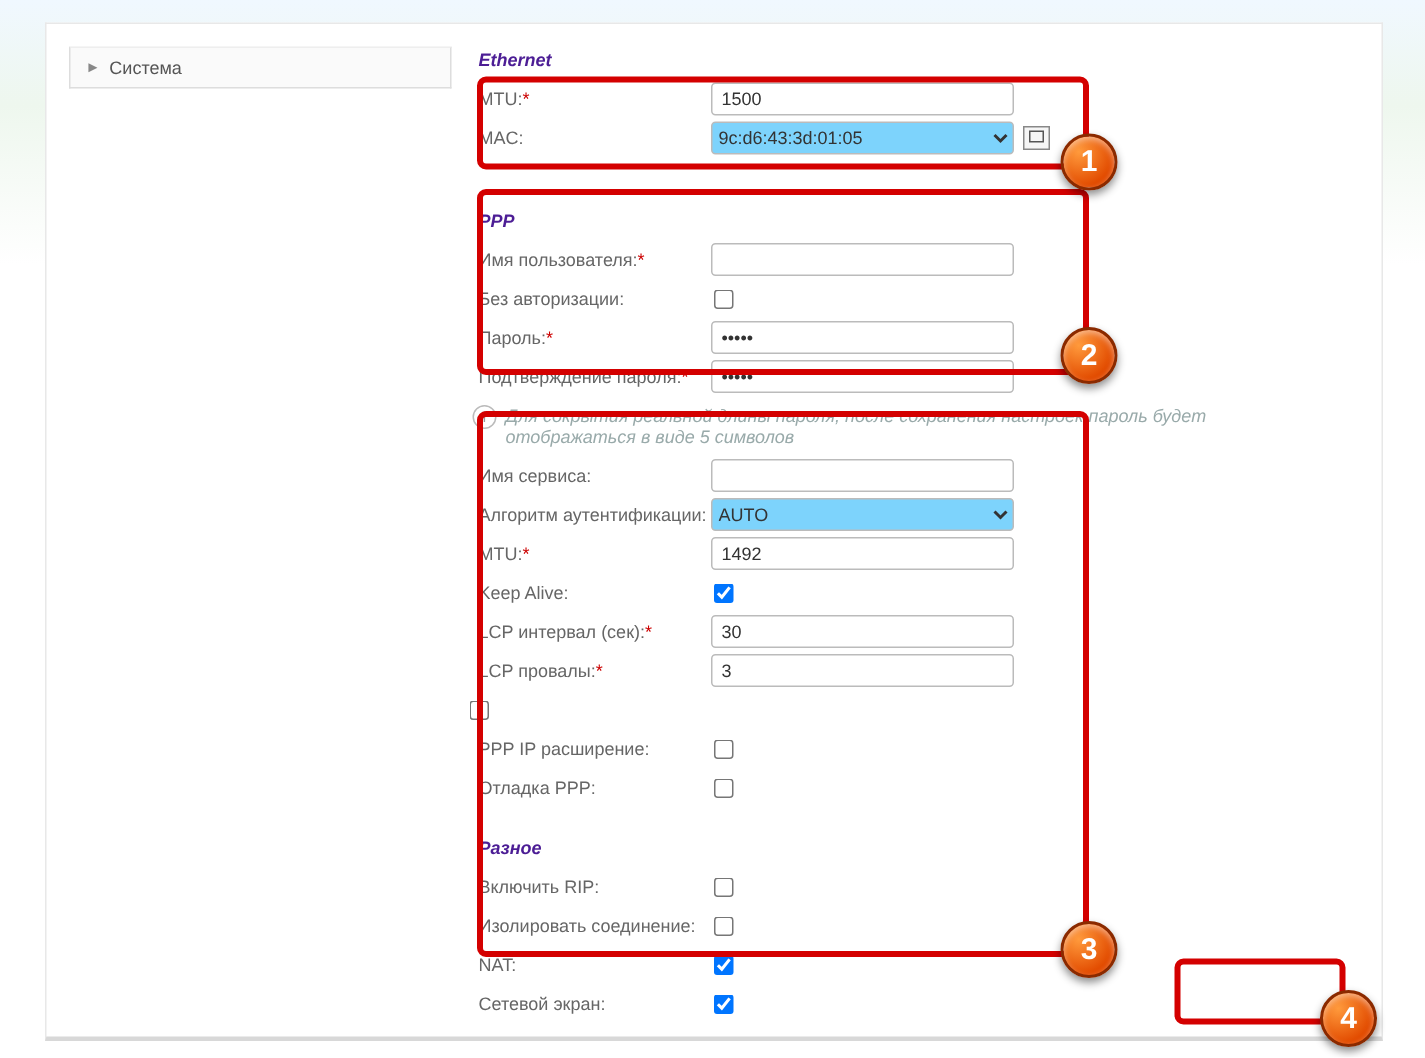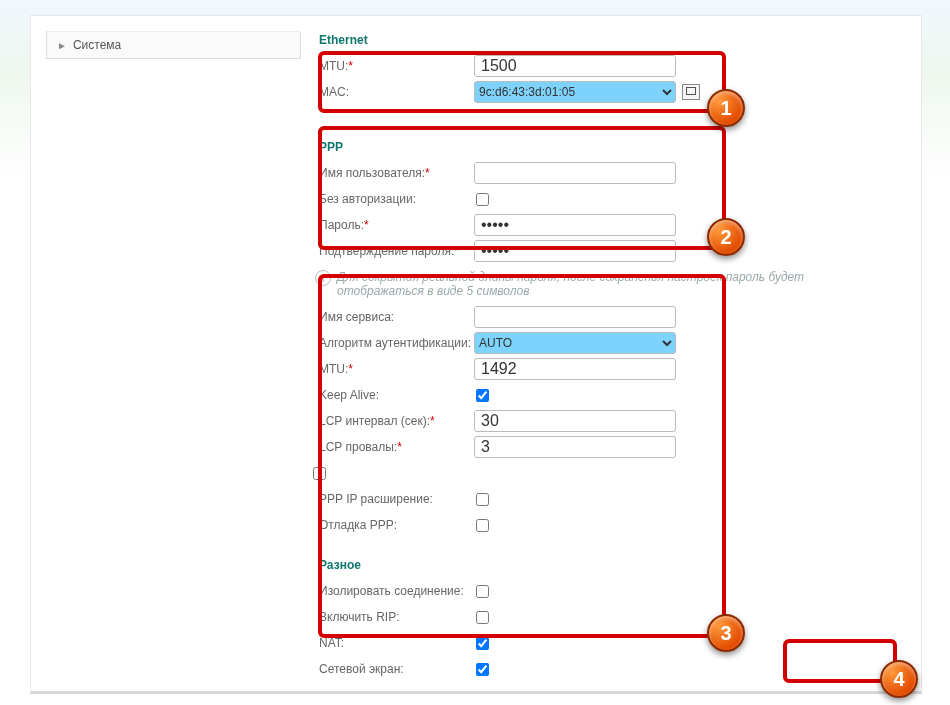--- a/index.html
+++ b/index.html
@@ -45,43 +45,44 @@
   }
 
   
   .main {
     position: absolute;
     left: 280px;
     top: 5px;
     width: 570px;
   }
   .section-title {
-    color: #0f766e;
+    color: #4c1d95;
     font-weight: bold;
     margin: 12px 0 6px 8px;
+    font-style: italic;
   }
   .row {
     display: flex;
     align-items: center;
     min-height: 22px;
     padding: 2px 0;
   }
   .lab {
     width: 155px;
     padding-left: 8px;
     color: #666;
   }
   .req { color: #c00; }
   .ctrl input[type="text"], .ctrl input[type="password"] {
     width: 188px;
     height: 18px;
     border: 1px solid #bbb;
     border-radius: 3px;
     padding: 1px 6px;
-    font-size: 16px;
+    font-size: 12px;
     color:#333;
   }
   .ctrl select {
     width: 202px;
     height: 22px;
     border: 1px solid #bbb;
     border-radius: 3px;
     font-size: 12px;
     color:#333;
     background:#7dd3fc;
@@ -211,25 +212,25 @@
       <div class="lab"><span>PPP IP расширение:</span></div>
       <div class="ctrl"><input type="checkbox" style=""></div>
     </div>
     <div class="row">
       <div class="lab"><span>Отладка PPP:</span></div>
       <div class="ctrl"><input type="checkbox" style=""></div>
     </div>
 
     <div class="section-title" style="margin-top:20px">Разное</div>
     <div class="row">
+      <div class="lab"><span>Включить RIP:</span></div>
+      <div class="ctrl"><input type="checkbox" style=""></div>
+    </div>
+    <div class="row">
       <div class="lab"><span>Изолировать соединение:</span></div>
-      <div class="ctrl"><input type="checkbox" style=""></div>
-    </div>
-    <div class="row">
-      <div class="lab"><span>Включить RIP:</span></div>
       <div class="ctrl"><input type="checkbox" style=""></div>
     </div>
     <div class="row">
       <div class="lab"><span>NAT:</span></div>
       <div class="ctrl"><input type="checkbox" checked="" style=""></div>
     </div>
     <div class="row">
       <div class="lab"><span>Сетевой экран:</span></div>
       <div class="ctrl"><input type="checkbox" checked="" style=""></div>
     </div>

